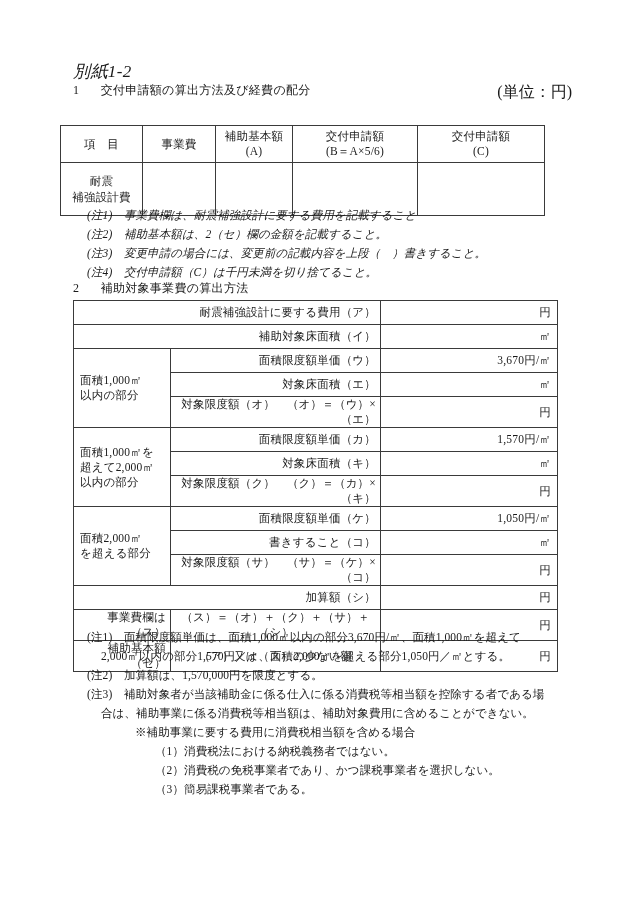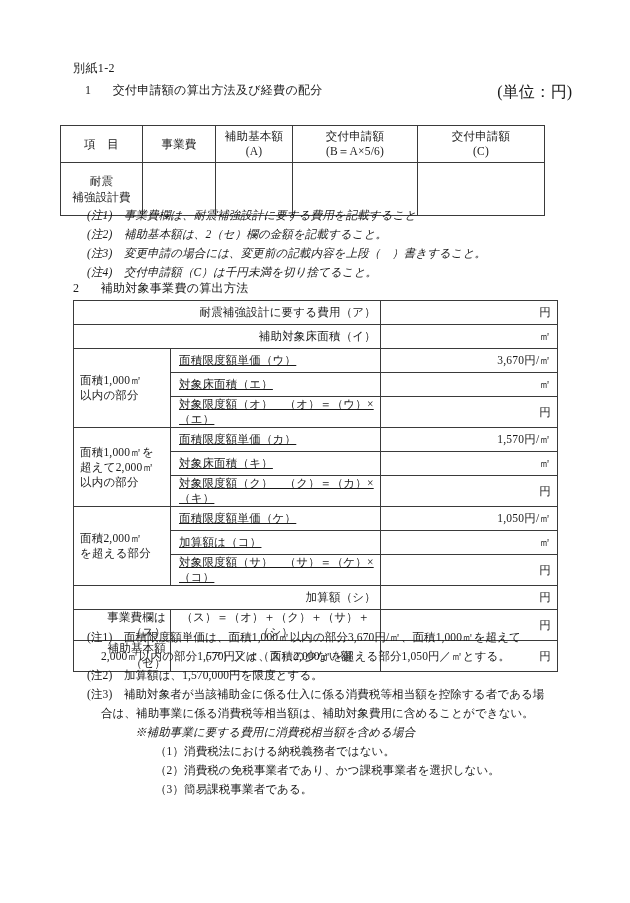--- a/index.html
+++ b/index.html
@@ -22,31 +22,32 @@
     box-sizing: border-box;
     padding: 0;
     overflow: hidden;
   }
 
   
   .doc-title {
     position: absolute;
     left: 73px;
     top: 60px;
-    font-size: 12px;
+    font-size: 17px;
     letter-spacing: 0.4px;
+    font-style: italic;
   }
   .section-head {
     font-size: 12px;
     letter-spacing: 0.3px;
     white-space: nowrap;
   }
   .sec1 {
     position: absolute;
-    left: 85px;
+    left: 73px;
     top: 82px;
     text-align: right;
   }
   .unit-note {
     position: absolute;
     right: 58px;
     top: 82px;
     font-size: 16px;
     white-space: nowrap;
   }
@@ -102,23 +103,22 @@
   }
   #table-calc td {
     height: 23px;
     line-height: 15px;
   }
   #table-calc td.label {
     text-align: right;
     padding-left: 6px;
   }
   #table-calc td.label-indent {
-    text-align: left;
+    text-align: right;
     padding-left: 8px;
-    text-decoration: underline;
   }
   #table-calc td.group {
     text-align: left;
     padding-left: 6px;
     line-height: 15px;
   }
   #table-calc td.val {
     text-align: right;
     padding-right: 6px;
   }
@@ -135,21 +135,21 @@
   #notes-1 { top: 206px; font-style: italic; }
   #notes-2 { top: 628px; }
   .note-line {
     font-size: 11.5px;
     line-height: 19px;
     white-space: nowrap;
     letter-spacing: 0.1px;
   }
   .note-line.lvl0 { padding-left: 14px; }
   .note-line.cont  { padding-left: 28px; }
-  .note-line.kome  { padding-left: 62px; font-style: italic; }
+  .note-line.kome  { padding-left: 62px; }
   .note-line.sub   { padding-left: 82px; }
 </style>
 </head>
 <body>
 
 <div class="page">
 
   <div class="doc-title">別紙1-2</div>
 
   <div class="section-head sec1">
@@ -269,21 +269,21 @@
 
       <tr>
         <td class="group" rowspan="3">
           <div>面積2,000㎡</div>
           <div>を超える部分</div>
         </td>
         <td class="label-indent">面積限度額単価（ケ）</td>
         <td class="val">1,050円/㎡</td>
       </tr>
       <tr>
-        <td class="label-indent">加算額は（コ）</td>
+        <td class="label-indent">書きすること（コ）</td>
         <td class="val">㎡</td>
       </tr>
       <tr>
         <td class="label-indent">対象限度額（サ）　（サ）＝（ケ）×（コ）</td>
         <td class="val">円</td>
       </tr>
 
       <tr>
         <td class="label" colspan="2">加算額（シ）</td>
         <td class="val">円</td>

